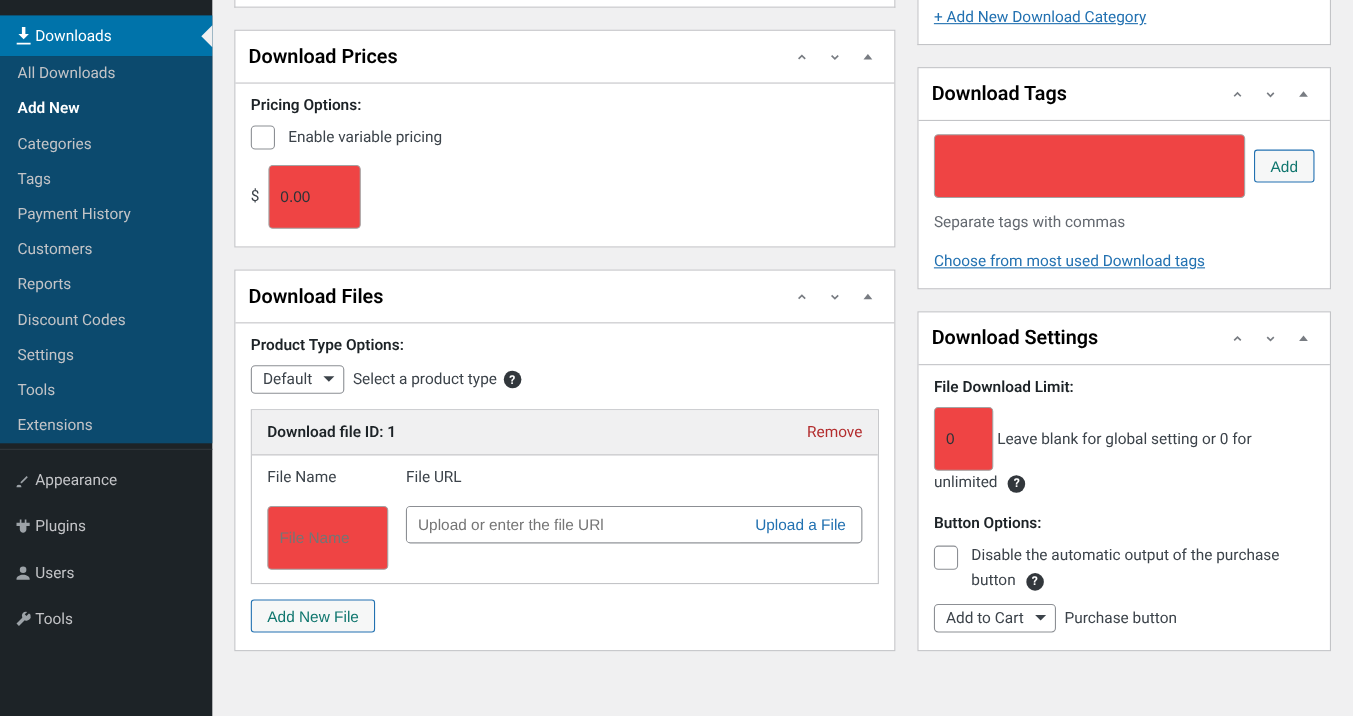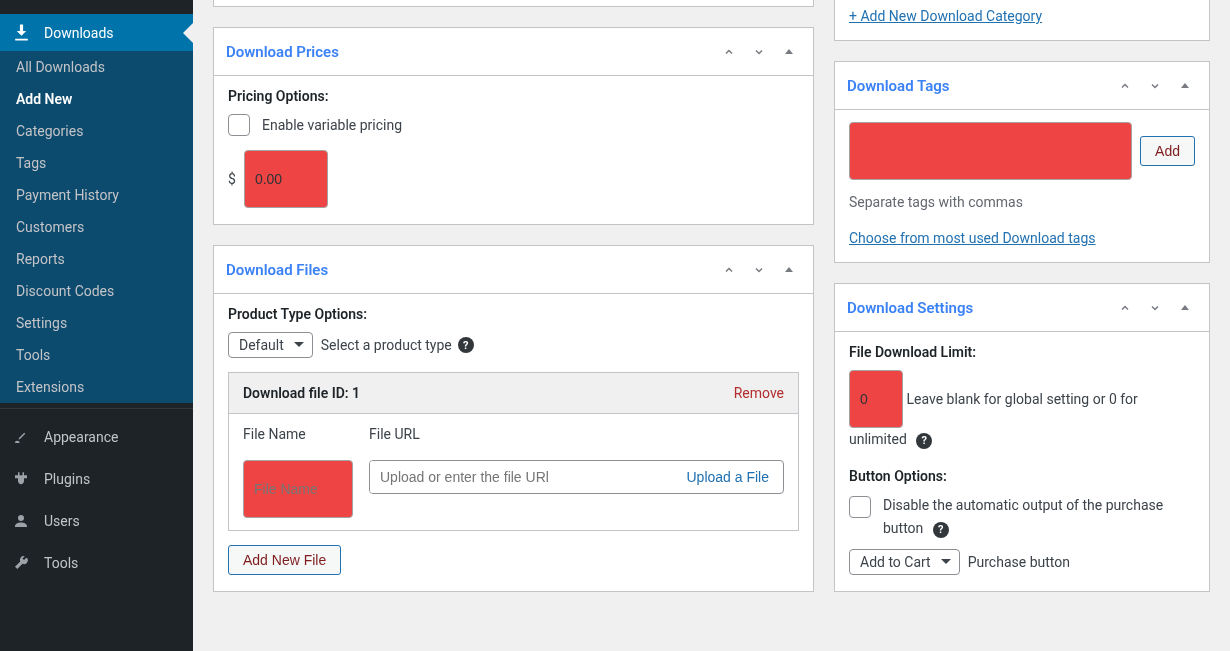--- a/index.html
+++ b/index.html
@@ -22,21 +22,20 @@
     flex-shrink: 0;
     display: flex;
     flex-direction: column;
     font-size: 14px;
   }
   .menu-top { }
   .menu-main-item {
     display: flex;
     align-items: center;
     padding: 9px 10px;
-    gap: 12px;
     color: #fff;
     font-size: 14px;
     margin-top: 6px;
   }
   .menu-main-item .micon { width:22px; display:flex; justify-content:center; }
   .menu-main-item.active {
     background: #0073aa;
     color: #fff;
     position: relative;
   }
@@ -80,23 +79,23 @@
   .postbox-header {
     display: flex;
     align-items: center;
     justify-content: space-between;
     border-bottom: 1px solid #c3c4c7;
     padding: 0 12px;
     min-height: 48px;
   }
   .postbox-header h2 {
     margin: 0;
-    font-size: 15px;
+    font-size: 18px;
     font-weight: 600;
-    color: #3b82f6;
+    color: #000000;
   }
   .handle-actions { display:flex; gap:6px; align-items:center; }
   .handle-btn {
     width: 24px;
     height: 24px;
     display:flex; align-items:center; justify-content:center;
     color:#787c82;
     cursor:pointer;
     border:none;
     background:none;
@@ -153,21 +152,21 @@
   .remove-link{ color:#b32d2e; font-weight:400; font-size:14px; cursor:pointer;}
   .file-box-body{ padding:12px 14px; display:flex; gap:16px; }
   .file-col{ display:flex; flex-direction:column; gap:18px; font-size:14px;}
   .file-col-name{ width:110px;}
   .file-col-url{ flex:1;}
   .file-url-row{display:flex; border:1px solid #8c8f94; border-radius:4px; overflow:hidden; }
   .file-url-row input{ border:none; flex:1; padding:8px 10px; font-size:14px; outline:none;}
   .upload-link{ padding:8px 14px; color:#2271b1; cursor:pointer; font-size:14px; white-space:nowrap; border:none; background:none;}
 
   .button-secondary{
-    display:inline-block; border:1px solid #2271b1; color:#7f1d1d; background:#f6f7f7;
+    display:inline-block; border:1px solid #2271b1; color:#0f766e; background:#f6f7f7;
     border-radius:3px; padding:6px 14px; font-size:14px; cursor:pointer; margin-top:14px;
   }
 
   .add-row{ display:flex; gap:8px; align-items:center; margin-bottom:14px;}
   .add-row input{ flex:1; }
   .link-blue{ color:#2271b1; text-decoration:underline; cursor:pointer; font-size:14px;}
   .hint{ color:#646970; font-size:14px; margin:12px 0 20px;}
   .desc-text{ font-size:14px; color:#3c434a; line-height:1.6;}
 
   

